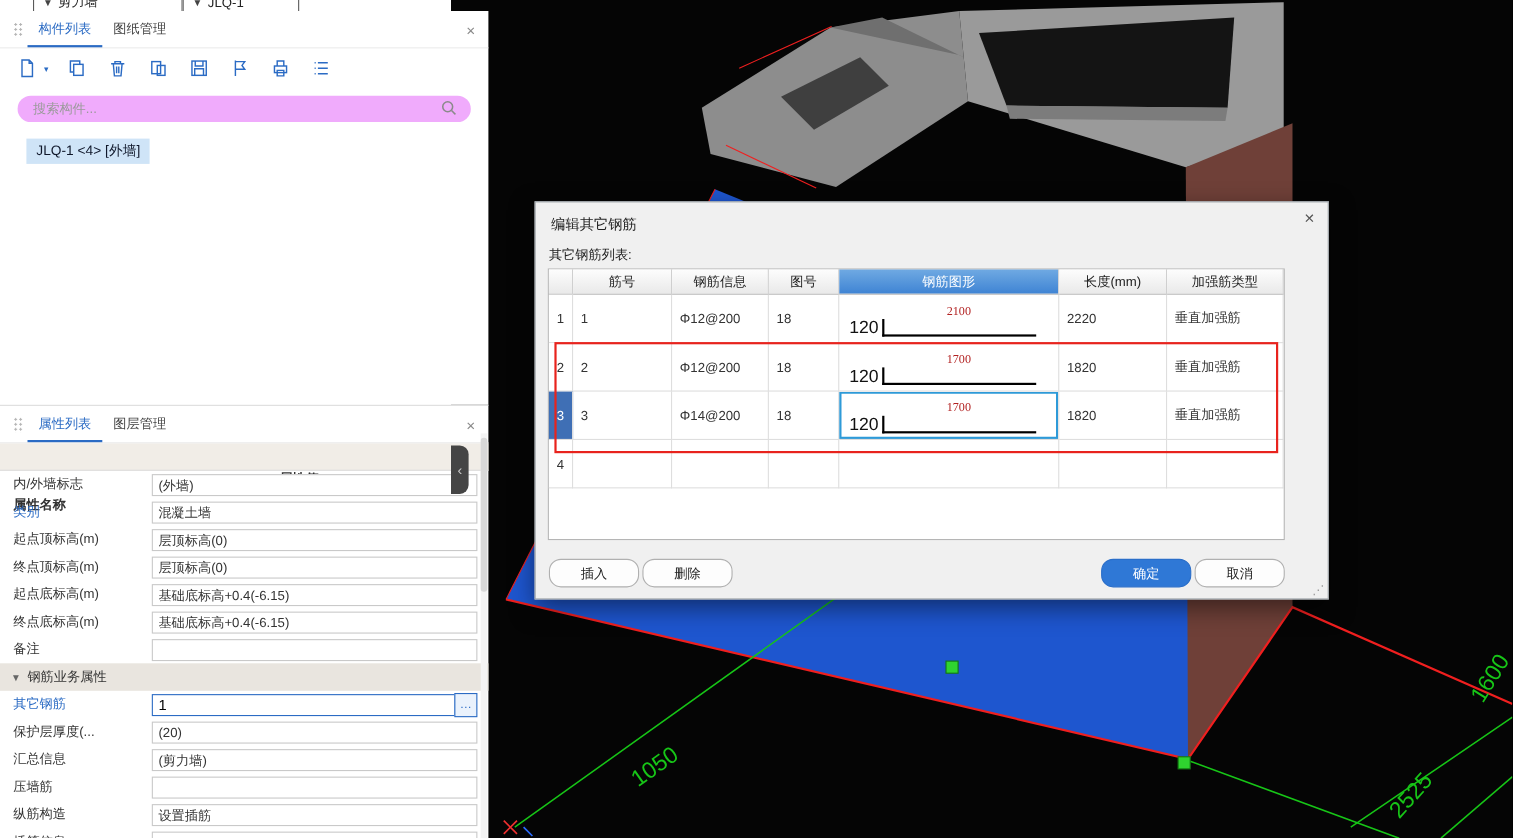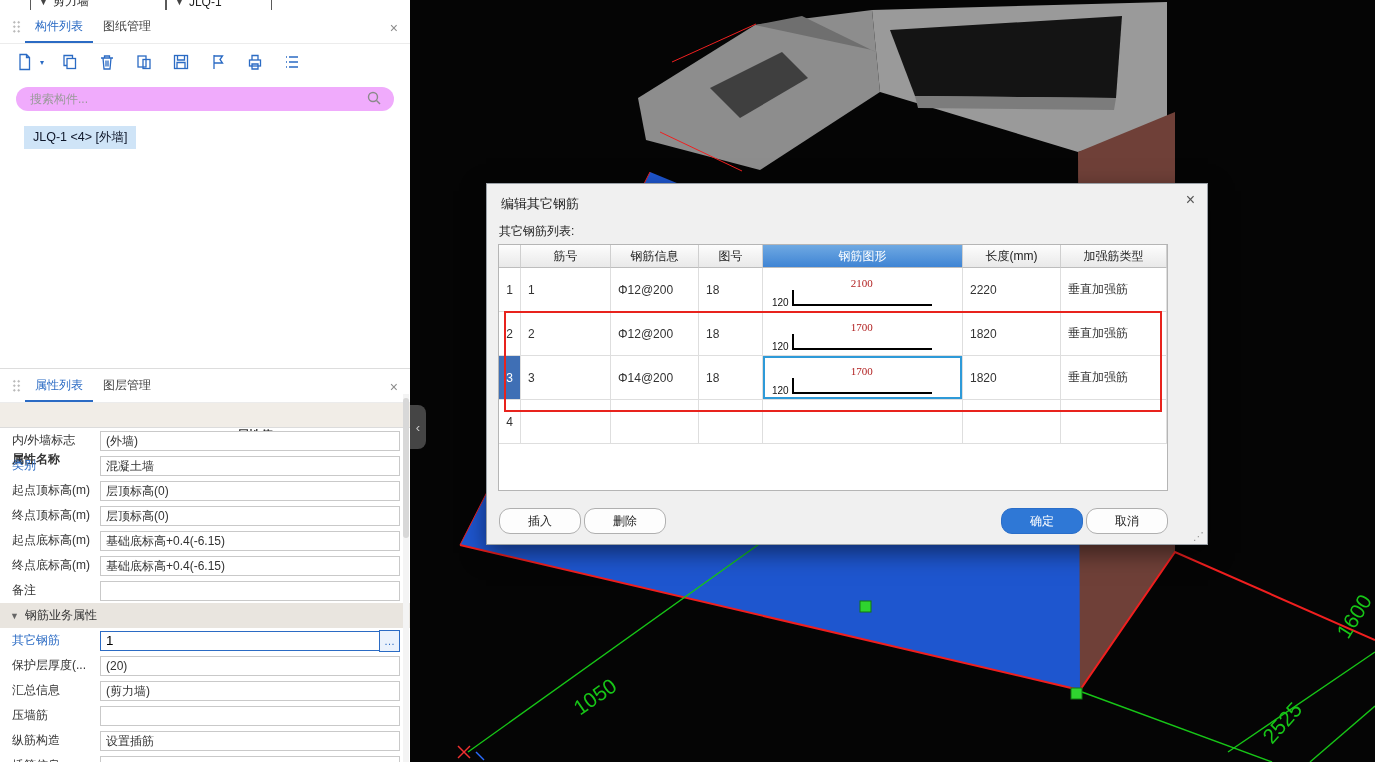--- a/index.html
+++ b/index.html
@@ -5,21 +5,21 @@
   html,body{margin:0;padding:0;width:1375px;height:762px;overflow:hidden;
     font-family:"Liberation Sans","DejaVu Sans",sans-serif;font-size:12px;color:#333;background:#000;}
   body{position:relative;}
   
   #left-col{position:absolute;left:0;top:0;width:410px;height:762px;background:#fff;z-index:5;}
   #top-strip{position:relative;height:10px;background:#fff;border-bottom:1px solid #e8e8e8;overflow:hidden;}
   .dd-stub{position:absolute;bottom:-1px;height:17px;display:flex;align-items:center;gap:5px;
     border:1px solid #5a5a5a;background:#fff;padding:0 8px;font-size:12px;color:#222;}
   #dd1{left:30px;width:118px;} #dd2{left:166px;width:88px;}
   .caret{font-size:9px;color:#444;}
-  .panel{position:absolute;left:0;width:410px;background:#fff;}
+  .panel{position:absolute;left:0;width:444px;background:#fff;}
   #comp-panel{top:10px;height:358px;}
   #prop-panel{top:368px;height:394px;border-top:1px solid #ddd;}
   .pnl-hdr{height:33px;display:flex;align-items:flex-end;padding:0 12px;border-bottom:1px solid #ececec;position:relative;}
   .drag{width:9px;height:14px;margin:0 4px 9px 0;
     background-image:radial-gradient(#b3b3b3 1.1px,transparent 1.2px);background-size:4.5px 4.5px;}
   .tab{padding:7px 10px 8px;color:#444;cursor:pointer;}
   .tab.on{color:#2b6bc4;border-bottom:2px solid #2b6bc4;padding-bottom:6px;}
   .x-btn{margin-left:auto;margin-bottom:8px;color:#8b8b8b;font-size:14px;line-height:14px;cursor:pointer;}
   
   .tb{height:36px;display:flex;align-items:center;padding:0 14px;gap:15px;}
@@ -34,21 +34,21 @@
   .mag svg{stroke:#8a8a8a;fill:none;stroke-width:1.4;}
   
   .clist{padding:8px 0 0 0;}
   .citem{display:inline-block;margin:1px 0 1px 24px;padding:3px 9px;font-size:12.5px;color:#0f172a;cursor:pointer;clear:both;}
   .citem.sel{background:#cfe4f7;}
   .clist .row{display:block;}
   
   .pt-hdr{height:24px;display:grid;grid-template-columns:100px 1fr;align-items:center;background:#f1ede7;
     border-bottom:1px solid #dcdcdc;font-weight:bold;}
   .pt-hdr .h1{padding-left:12px;margin-top:48px;} .pt-hdr .h2{text-align:center;}
-  .prow{height:25px;display:grid;grid-template-columns:100px 1fr;align-items:center;}
+  .prow{height:25px;display:grid;grid-template-columns:100px 1fr;align-items:center;gap:38px;}
   .pname{padding-left:12px;white-space:nowrap;overflow:hidden;}
   .pname.link{color:#2b6bc4;}
   .pval{display:flex;align-items:center;padding-right:10px;}
   .box{flex:1;height:18px;line-height:18px;border:1px solid #c9c9c9;background:#fff;padding:0 5px;
     white-space:nowrap;overflow:hidden;}
   .box.hl{border:1px solid #2b6bc4;}
   .dots-btn{width:19px;height:20px;margin-left:-1px;border:1px solid #2b6bc4;background:#eaf2fc;color:#2b6bc4;
     display:flex;align-items:center;justify-content:center;font-size:11px;cursor:pointer;}
   .sect{height:25px;display:flex;align-items:center;gap:6px;background:#e9e5df;padding-left:10px;color:#333;}
   .sect .tri{font-size:9px;color:#666;}
@@ -67,21 +67,21 @@
   #dtable{position:absolute;left:11px;top:60px;width:670px;height:247px;background:#fff;border:1px solid #b5b5b5;box-sizing:border-box;}
   .dgrid{display:grid;grid-template-columns:22px 90px 88px 64px 200px 98px 1fr;}
   .dh{height:22px;display:flex;align-items:center;justify-content:center;font-size:12px;color:#222;
     background:linear-gradient(#fdfdfd,#e9e9e9);border-right:1px solid #cfcfcf;border-bottom:1px solid #bdbdbd;cursor:pointer;}
   .dh.blue{background:linear-gradient(#6fa9e2,#3f84d4);color:#fff;}
   .drow .cell{height:44px;border-right:1px solid #dedede;border-bottom:1px solid #dedede;display:flex;align-items:center;
     padding-left:7px;box-sizing:border-box;overflow:hidden;}
   .drow .gut{padding-left:0;justify-content:center;background:#fff;}
   .drow .gut.sel{background:#3f6fb5;color:#fff;}
   .shape{padding-left:4px;}
-  .shape .s120{font-size:10px;color:#111;margin:0 3px 3px 2px;align-self:flex-end;}
+  .shape .s120{font-size:16px;color:#111;margin:0 3px 3px 2px;align-self:flex-end;}
   .sline{display:flex;flex-direction:column;align-self:flex-end;margin-bottom:5px;font-family:Liberation Serif, serif;}
   .snum{display:block;text-align:center;color:#b22222;font-size:11px;margin-bottom:1px;}
   .lshape{width:138px;height:14px;border-left:2px solid #000;border-bottom:2px solid #000;}
   .shape.edit{box-shadow:inset 0 0 0 2px #2e9ad8;}
   #red-box{position:absolute;left:17px;top:127px;width:654px;height:97px;border:2px solid #e8231d;z-index:20;pointer-events:none;}
   .dbtn{position:absolute;top:324px;width:80px;height:24px;border:1px solid #b0b0b0;background:#fdfdfd;
     border-radius:11px;font-size:12px;display:flex;align-items:center;justify-content:center;cursor:pointer;color:#222;}
   #btn-ins{left:12px;} #btn-del{left:97px;}
   #btn-ok{left:514px;background:#2f78d6;border-color:#2a6ec9;color:#fff;}
   #btn-cancel{left:599px;}

